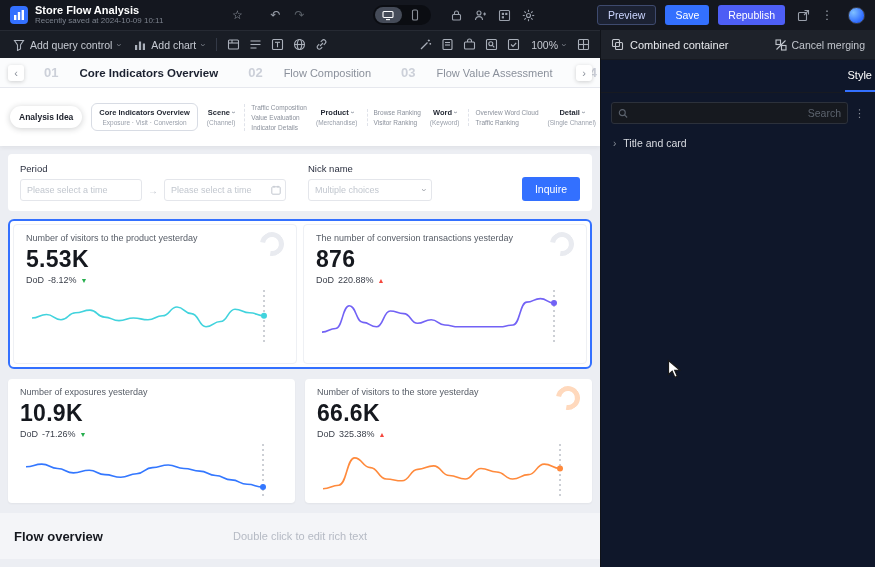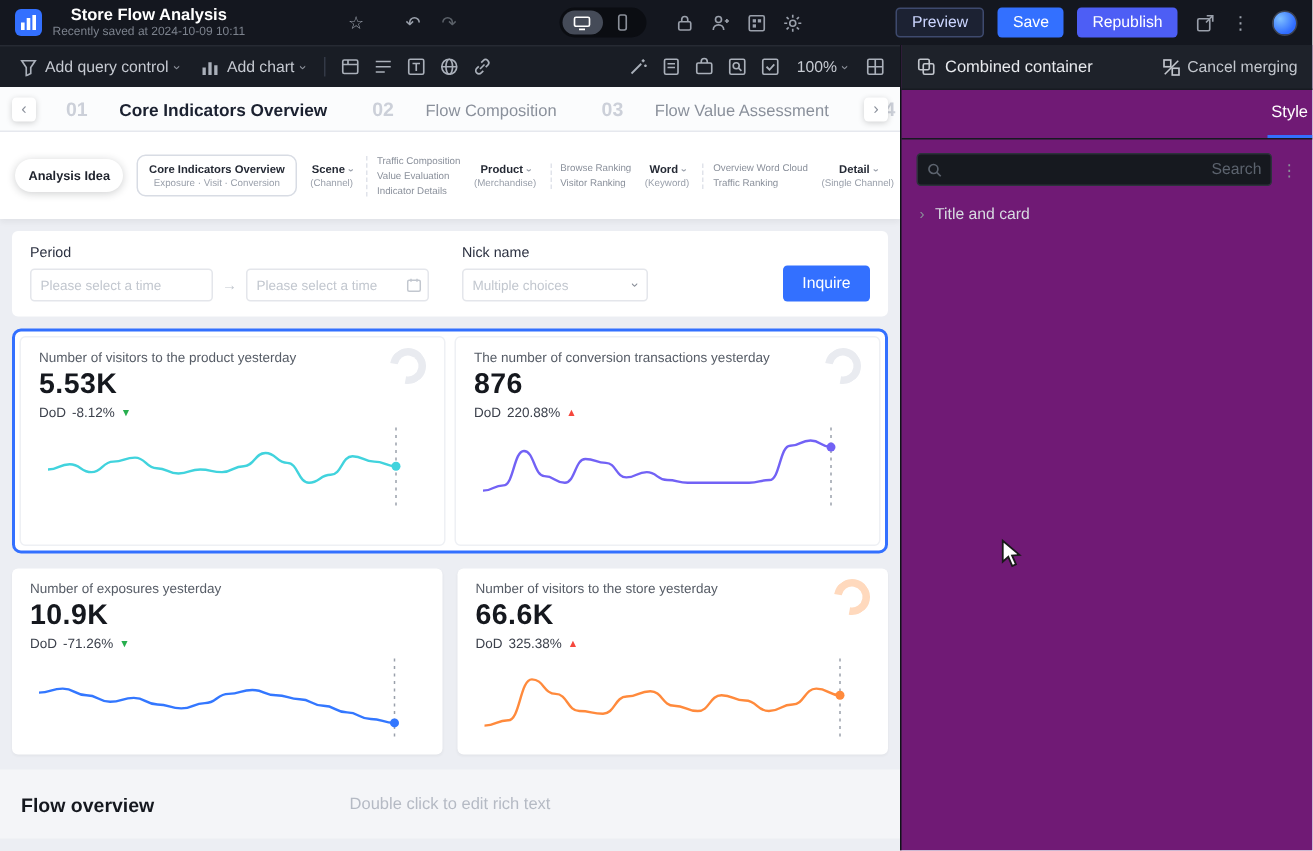--- a/index.html
+++ b/index.html
@@ -2,21 +2,21 @@
 <html><head>
 <meta charset="utf-8">
 <style>
   * { margin:0; padding:0; box-sizing:border-box; }
   html,body { width:875px; height:567px; overflow:hidden; }
   body { font-family:"Liberation Sans", sans-serif; background:#eceef3; position:relative; }
 
   
   .topbar { height:30px; background:#14171f; display:flex; align-items:center; padding:0 10px; }
   .logo { width:18px; height:18px; border-radius:4px; background:#3370ff; display:flex; align-items:center; justify-content:center; margin-right:7px; flex:0 0 auto; }
-  .title-block { line-height:1.1; margin-right:62px;text-align:center; }
+  .title-block { line-height:1.1; margin-right:62px; }
   .doc-title { color:#ffffff; font-size:11px; font-weight:bold; }
   .doc-subtitle { color:#7c828d; font-size:8px; margin-top:1px; }
   .tb-glyph { color:#9aa0ab; font-size:12px; width:24px; text-align:center; cursor:pointer; }
   .tb-glyph.dim { color:#5a6068; }
   .spacer { flex:1; }
   .dev-toggle { display:flex; background:#0b0d12; border-radius:11px; padding:2px; margin:0 14px; }
   .dev-seg { width:27px; height:16px; border-radius:9px; display:flex; align-items:center; justify-content:center; }
   .dev-seg.active { background:#454b58; }
   .tb-svg { width:24px; display:flex; justify-content:center; align-items:center; cursor:pointer; }
   .btn { height:20px; padding:0 10px; border-radius:3px; font-size:10.5px; display:flex; align-items:center; cursor:pointer; margin-left:9px; }
@@ -68,37 +68,37 @@
   .date2-wrap { position:relative; display:flex; align-items:center; }
   .date2-wrap svg { position:absolute; right:5px; pointer-events:none; }
   .q-select { width:124px; height:22px; border:1px solid #e4e6eb; border-radius:3px; font-size:9px; color:#c2c7cf; padding:0 6px; display:flex; align-items:center; justify-content:space-between; cursor:pointer; }
   .inquire-btn { margin-left:auto; background:#3370ff; color:#fff; font-size:10.5px; height:24px; padding:0 13px; border-radius:3px; display:flex; align-items:center; cursor:pointer; }
 
   
   .group-container { margin:8px 8px 0; border:2px solid #3370ff; border-radius:6px; background:#fff; display:flex; gap:6px; padding:3px; height:150px; flex:0 0 auto; }
   .group-container .kpi-card { border:1px solid #eef0f4; }
   .kpi-card { flex:1; background:#fff; border-radius:4px; padding:8px 12px 4px; position:relative; overflow:hidden; cursor:pointer; }
   .kpi-title { font-size:9px; color:#565c66; }
-  .kpi-value { font-size:19px; font-weight:bold; color:#15181e; margin-top:3px; letter-spacing:.3px; }
+  .kpi-value { font-size:23px; font-weight:bold; color:#15181e; margin-top:3px; letter-spacing:.3px; }
   .kpi-dod { font-size:9px; color:#3c414c; margin-top:2px; display:flex; gap:4px; align-items:center; }
   .arr { font-size:7px; } .arr.up { color:#f5473d; } .arr.down { color:#27ae4e; }
   .spark { height:58px; margin-top:3px; }
   .deco { position:absolute; top:7px; right:12px; width:24px; height:24px; border-radius:50%; border:5px solid #e9ebf0; border-left-color:transparent; transform:rotate(-35deg); }
   .deco.orange { border-color:#ffd9bd; border-left-color:transparent; }
   .bottom-row { display:flex; gap:10px; margin:10px 8px 0; height:124px; flex:0 0 auto; }
   .bottom-row .kpi-card { box-shadow:0 1px 2px rgba(31,35,41,.05); }
 
   
   .richtext { display:flex; align-items:center; height:46px; background:#f4f5f8; margin-top:10px; padding:0 14px; flex:0 0 auto; }
   .rt-heading { width:130px; font-weight:bold; font-size:13px; color:#15181f; }
   .rt-placeholder { flex:1; text-align:center; color:#b5bac4; font-size:11px; }
   .rt-spacer { width:130px; }
 
   
-  .right-panel { width:304px; background:#701a75; display:flex; flex-direction:column; border-left:1px solid #101319; }
+  .right-panel { width:304px; background:#0f172a; display:flex; flex-direction:column; border-left:1px solid #101319; }
   .rp-header { height:30px; background:#1e222a; display:flex; align-items:center; padding:0 10px; gap:6px; color:#e8eaee; font-size:11px; border-bottom:1px solid #171a21; }
   .rp-cancel { margin-left:auto; display:flex; align-items:center; gap:4px; color:#c2c6cd; font-size:10.5px; cursor:pointer; }
   .rp-tabs { height:33px; display:flex; justify-content:flex-end; border-bottom:1px solid #171a21; }
   .rp-tab { color:#ffffff; font-size:11px; padding:9px 3px 0; position:relative; cursor:pointer; }
   .rp-tab.active::after { content:""; position:absolute; bottom:0; left:0; right:0; height:2px; background:#3370ff; }
   .rp-search-row { display:flex; align-items:center; padding:9px 10px 6px; gap:6px; }
   .rp-search { flex:1; height:22px; background:#16191f; border:1px solid #2c313b; border-radius:3px; display:flex; align-items:center; padding:0 6px; gap:5px; }
   .rp-search input { background:transparent; border:none; outline:none; color:#dfe2e8; font-size:10.5px; width:100%; font-family:"Liberation Sans", sans-serif;text-align:right; }
   .rp-search input::placeholder { color:#5c636e; }
   .rp-kebab { color:#8a8f99; font-size:11px; cursor:pointer; }

